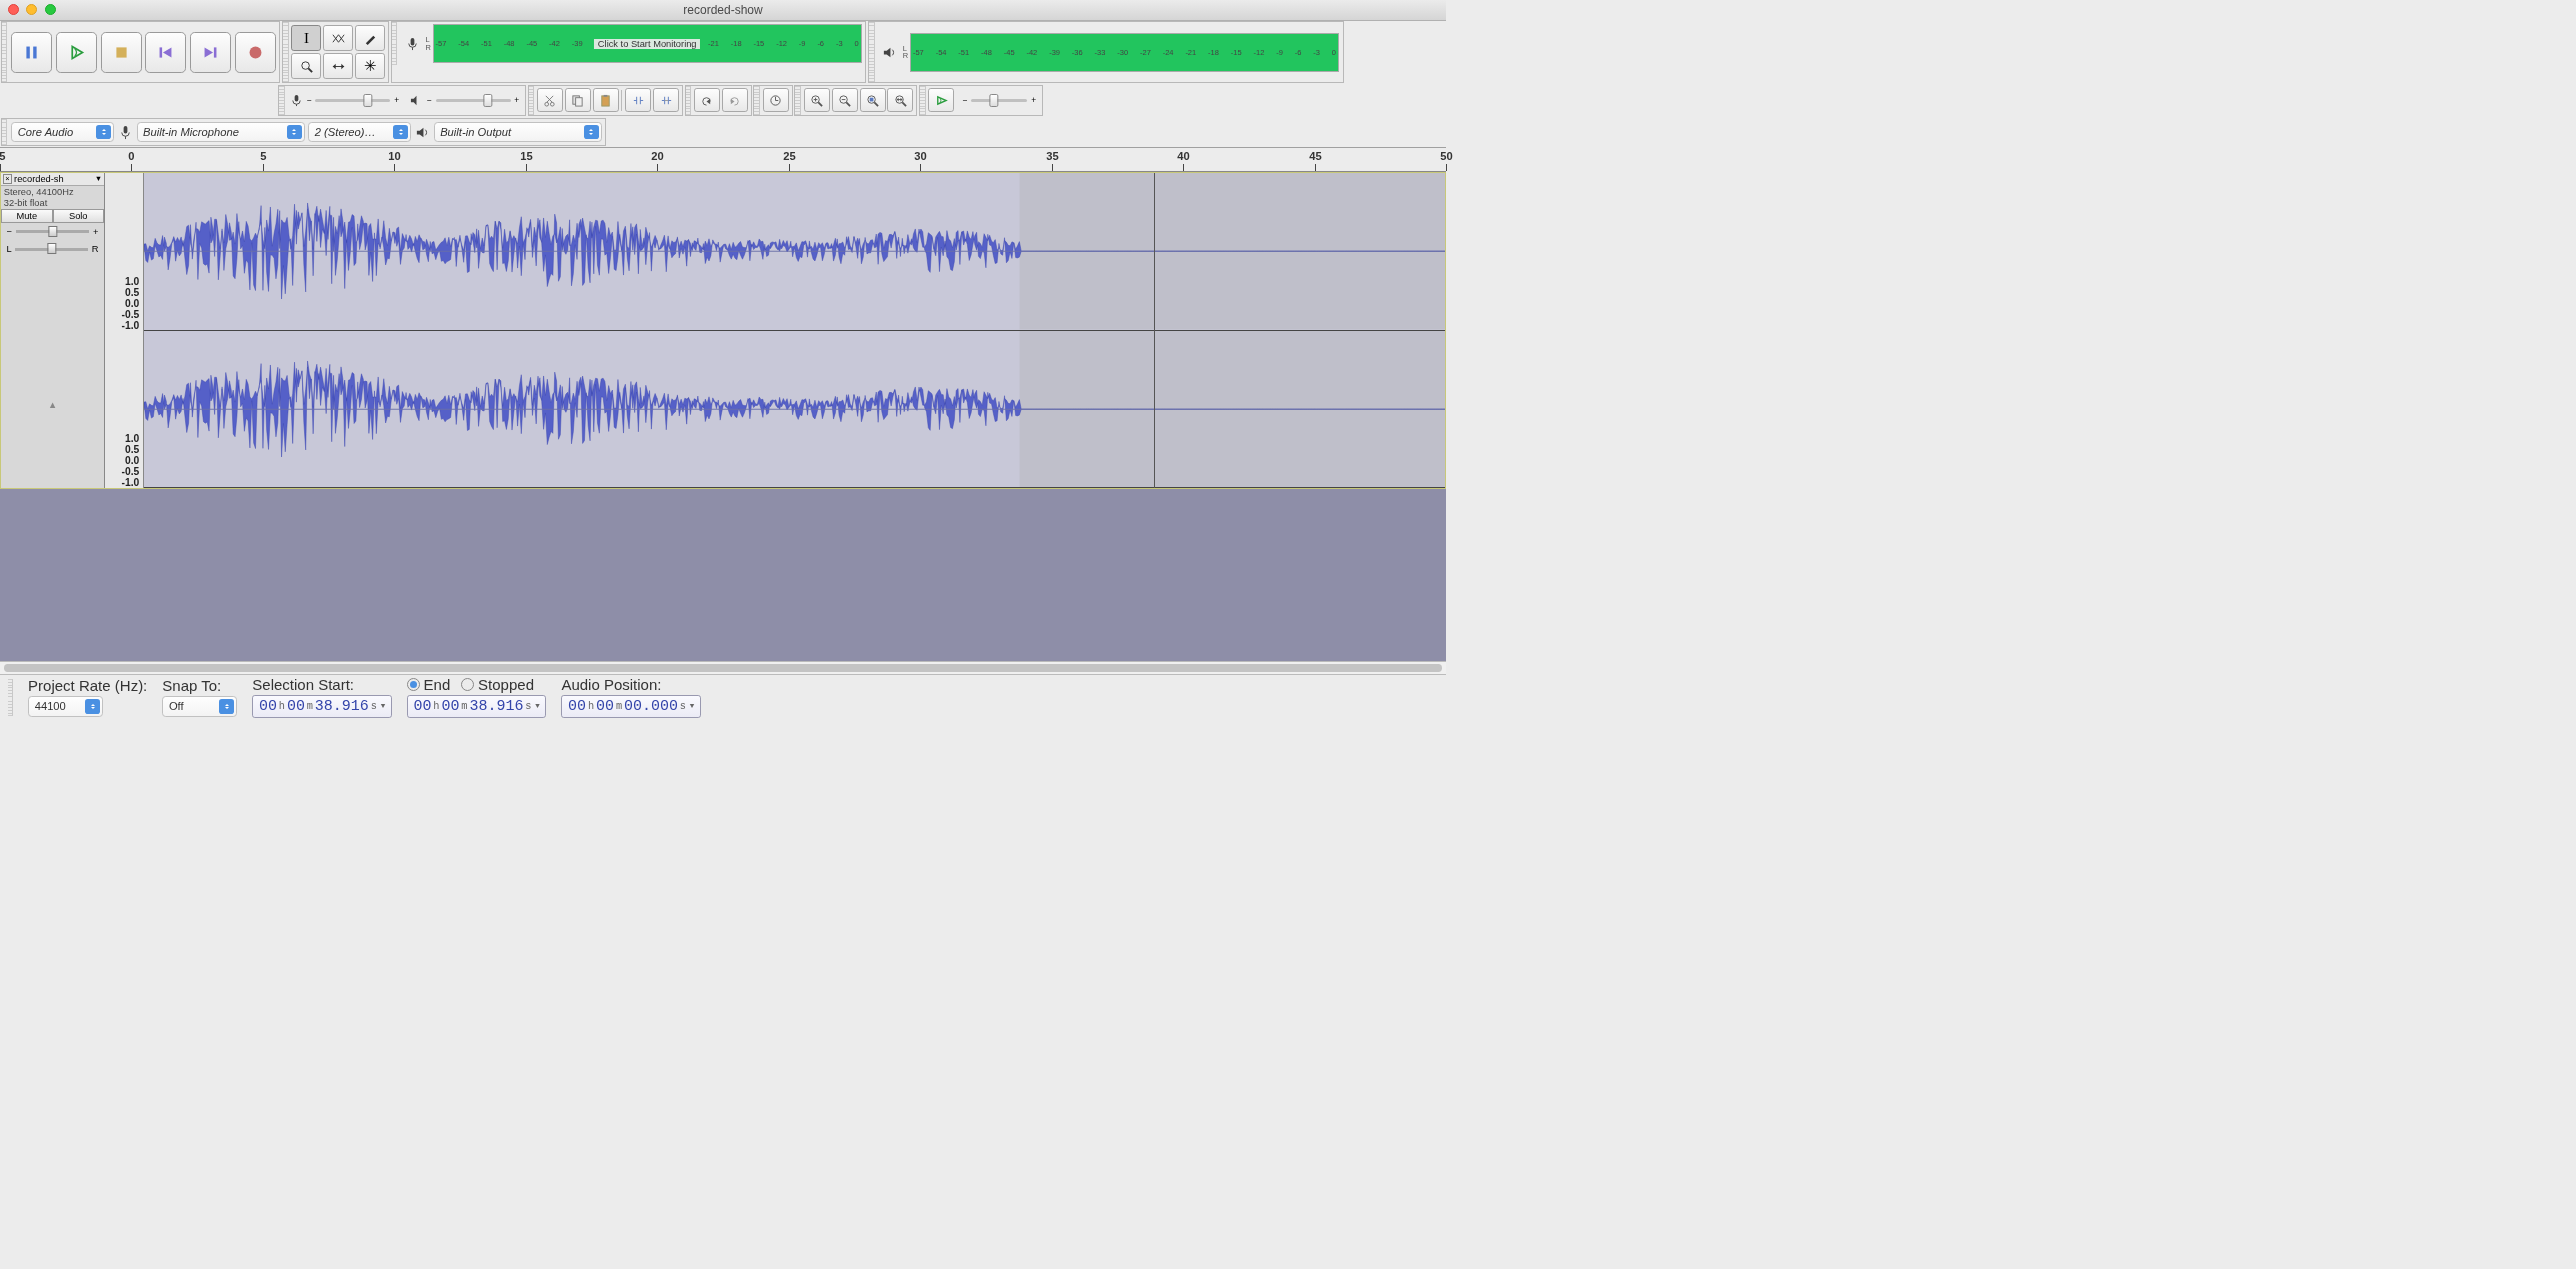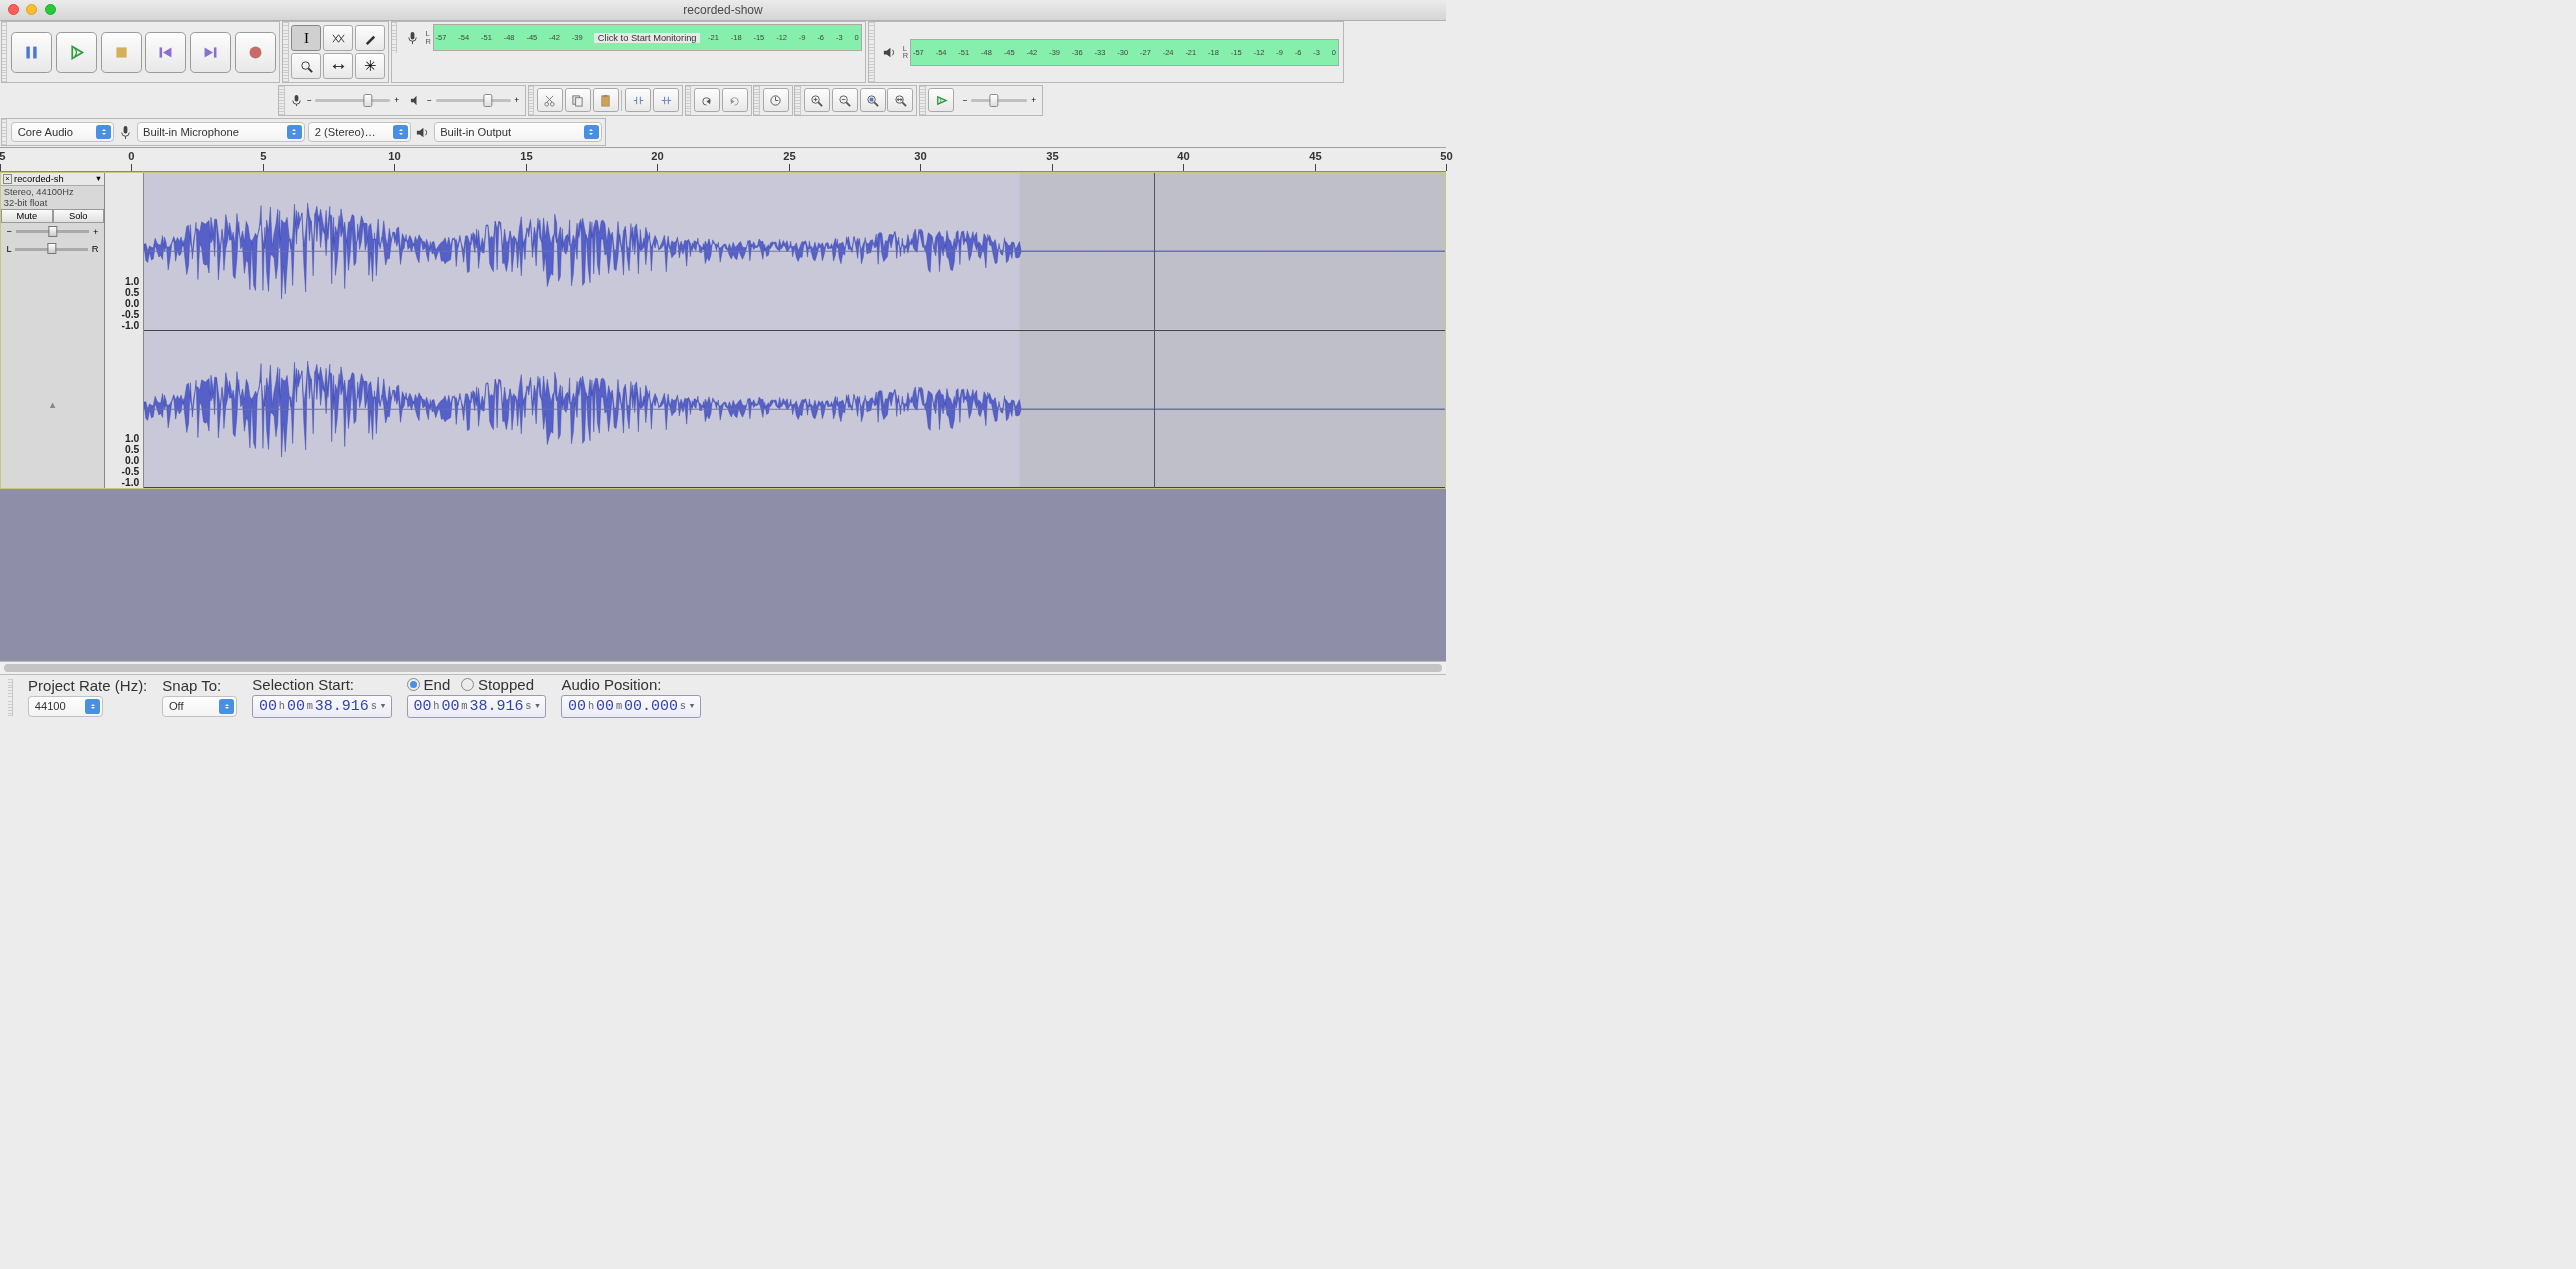--- a/index.html
+++ b/index.html
@@ -15,21 +15,21 @@
 .toolbar-area { background: #ececec; display: flex; flex-wrap: wrap; border-bottom: 0.9px solid #a0a0a0; }
 .toolbar-section { border: 0.9px solid #b8b8b8; margin: 0.9px; display: flex; align-items: center; background: #ececec; }
 .grip { width: 5.6px; align-self: stretch; background: repeating-linear-gradient(to bottom, #ccc 0, #ccc 0.9px, #ececec 0.9px, #ececec 2.8px); border-right: 0.9px solid #c8c8c8; }
 .transport-controls { padding: 3.7px; display: flex; gap: 3.7px; }
 .big-btn { width: 41px; height: 41px; border: 0.9px solid #9a9a9a; border-radius: 4.7px; background: linear-gradient(to bottom, #fdfdfd, #e8e8e8); display: flex; align-items: center; justify-content: center; cursor: pointer; }
 .tool-grid { display: grid; grid-template-columns: repeat(3, 30px); grid-template-rows: repeat(2, 26px); gap: 1.9px; padding: 2.8px; }
 .tool-btn { border: 0.9px solid #a8a8a8; background: linear-gradient(to bottom, #fdfdfd, #e8e8e8); display: flex; align-items: center; justify-content: center; cursor: pointer; border-radius: 2.8px; }
 .tool-btn.active { background: #d0d0d0; border-color: #888; }
 .meter-area { display: flex; align-items: center; padding: 1.9px 3.7px; }
 .meter-icon { width: 22.4px; display: flex; flex-direction: column; align-items: center; justify-content: center; font-size: 7.5px; }
-.meter-bar { height: 27px; background: #86efac; border: 0.9px solid #aaa; position: relative; font-size: 8.4px; display: flex; align-items: center; overflow: hidden; }
+.meter-bar { height: 39px; background: #22c55e; border: 0.9px solid #aaa; position: relative; font-size: 8.4px; display: flex; align-items: center; overflow: hidden; }
 .meter-scale { position: absolute; inset: 0; display: flex; justify-content: space-between; align-items: center; padding: 0 1.9px; color: #444; font-size: 7.5px; }
 .meter-overlay-text { position: absolute; left: 50%; transform: translateX(-50%); background: rgba(236,236,236,0.92); padding: 0 3.7px; font-size: 9.3px; color: #333; z-index: 2; }
 .slider-area { display: flex; align-items: center; padding: 2.8px 5.6px; gap: 3.7px; }
 .slider-track { width: 75px; height: 3.7px; background: #c0c0c0; border-radius: 1.9px; position: relative; }
 .slider-thumb { position: absolute; width: 9.3px; height: 13px; background: linear-gradient(to bottom, #fff, #ddd); border: 0.9px solid #888; border-radius: 1.9px; top: -4.7px; left: 50%; transform: translateX(-50%); }
 .small-btn-row { display: flex; gap: 1.9px; padding: 2.8px; }
 .small-btn { width: 26px; height: 24px; border: 0.9px solid #a8a8a8; background: linear-gradient(to bottom, #fdfdfd, #e8e8e8); border-radius: 2.8px; display: flex; align-items: center; justify-content: center; cursor: pointer; }
 .device-bar { display: flex; align-items: center; gap: 3.7px; padding: 2.8px 3.7px; width: 100%; }
 .mac-select { height: 20.5px; background: linear-gradient(to bottom, #fefefe, #f3f3f3); border: 0.9px solid #c1c1c1; border-radius: 3.7px; display: flex; align-items: center; padding: 0 5.6px; font-size: 11.2px; color: #333; position: relative; cursor: pointer; }
 .mac-select .arrows { position: absolute; right: 1.9px; top: 1.9px; bottom: 1.9px; width: 15px; background: #4a90e2; border-radius: 2.8px; display: flex; flex-direction: column; align-items: center; justify-content: center; }
@@ -388,21 +388,21 @@
       <div class="slider-area">
         <span style="font-size:8.4px;">−</span>
         <div class="slider-track" style="width:56px;">
             <div class="slider-thumb" style="left:40%;"></div>
           </div>
         <span style="font-size:8.4px;">+</span>
       </div>
     </div>
 
     <div style="flex-basis:100%;height:0;"></div>
-    <div class="toolbar-section" style="flex:0 0 auto;">
+    <div class="toolbar-section" style="flex:0 0 auto;font-style:italic;">
       <div class="grip"></div>
       <div class="device-bar">
         <div class="mac-select" style="width:103px;">
             <span>Core Audio</span>
             <div class="arrows"></div>
           </div>
         <svg width="15" height="15" viewBox="0 0 16 16">
             <rect x="6" y="1" width="4" height="8" rx="2" fill="#444"></rect>
             <path d="M4 8 A4 4 0 0 0 12 8 M8 12 L8 15" stroke="#444" fill="none"></path>
           </svg>

